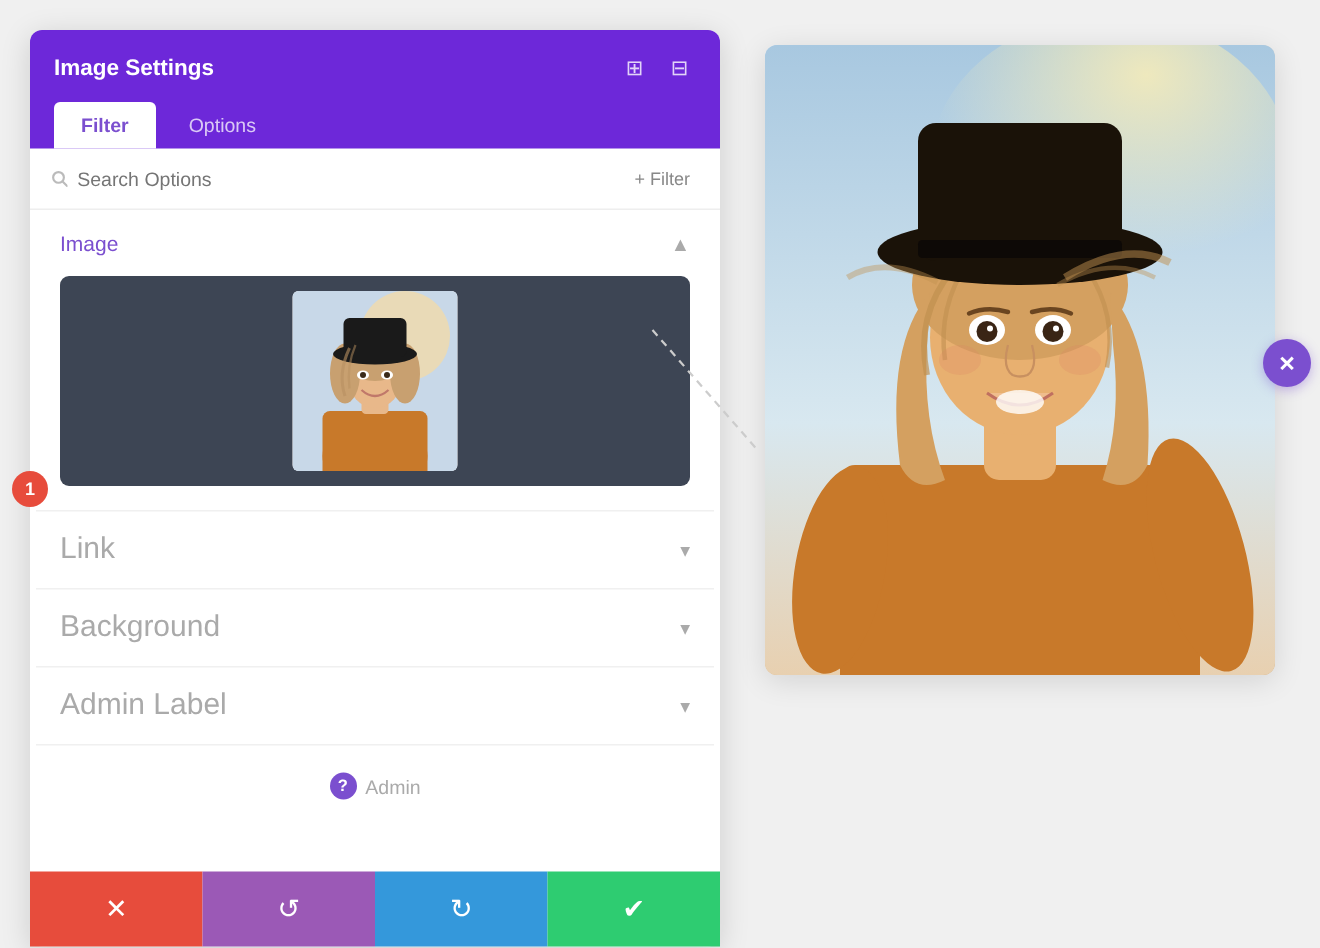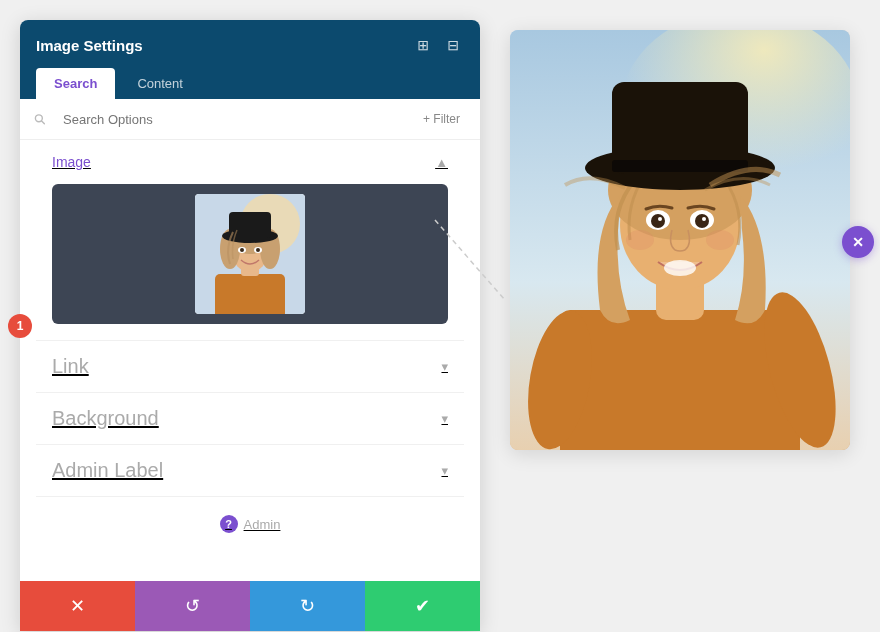--- a/index.html
+++ b/index.html
@@ -20,21 +20,21 @@
     .panel {
       width: 460px;
       background: #fff;
       border-radius: 8px;
       box-shadow: 0 4px 20px rgba(0,0,0,0.15);
       overflow: hidden;
       flex-shrink: 0;
     }
 
     .panel-header {
-      background: #0c4a6e;
+      background: #6d28d9;
       color: #fff;
       padding: 14px 16px 0;
     }
 
     .panel-title-row {
       display: flex;
       align-items: center;
       justify-content: space-between;
       margin-bottom: 12px;
     }
@@ -87,21 +87,21 @@
       align-items: center;
       justify-content: space-between;
       padding: 10px 14px;
       border-bottom: 1px solid #eee;
     }
 
     .search-input-wrap {
       flex: 1;
       display: flex;
       align-items: center;
-      gap: 18px;
+      gap: 6px;
       color: #aaa;
       font-size: 13px;
     }
 
     .search-input {
       border: none;
       outline: none;
       font-size: 13px;
       color: #555;
       width: 100%;
@@ -114,22 +114,21 @@
       border: none;
       font-size: 12px;
       color: #888;
       cursor: pointer;
       padding: 3px 6px;
       border-radius: 3px;
     }
 
     
     .panel-content {
-      padding: 0 16px 80px;
-      text-decoration: underline;
+      padding: 0 4px 80px;
     }
 
     
     .section {
       border-bottom: 1px solid #f0f0f0;
     }
 
     .section-header {
       display: flex;
       align-items: center;
@@ -320,22 +319,22 @@
 
     <div class="panel-header">
       <div class="panel-title-row">
         <span class="panel-title">Image Settings</span>
         <div class="panel-icons">
           <div class="panel-icon-btn">⊞</div>
           <div class="panel-icon-btn">⊟</div>
         </div>
       </div>
       <div class="panel-tabs">
-        <div class="tab active">Search</div>
-        <div class="tab">Content</div>
+        <div class="tab active">Filter</div>
+        <div class="tab">Options</div>
       </div>
     </div>
 
     <div class="search-bar">
       <div class="search-input-wrap">
         <svg width="12" height="12" viewBox="0 0 16 16" fill="none">
           <circle cx="7" cy="7" r="5" stroke="#bbb" stroke-width="2"></circle>
           <line x1="11" y1="11" x2="15" y2="15" stroke="#bbb" stroke-width="2" stroke-linecap="round"></line>
         </svg>
         <input class="search-input" type="text" placeholder="Search Options" style="">

